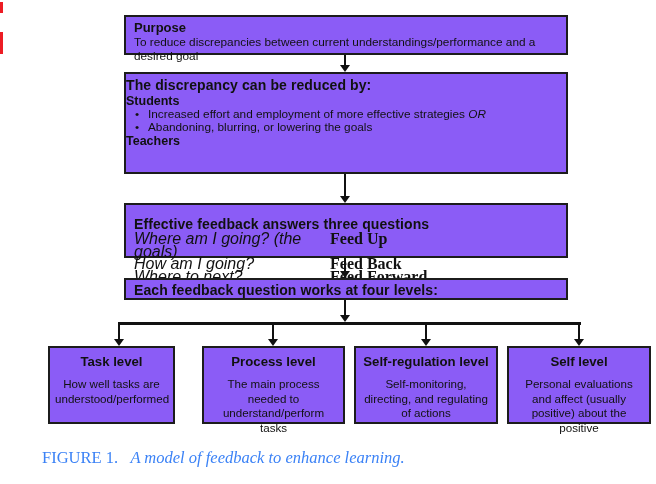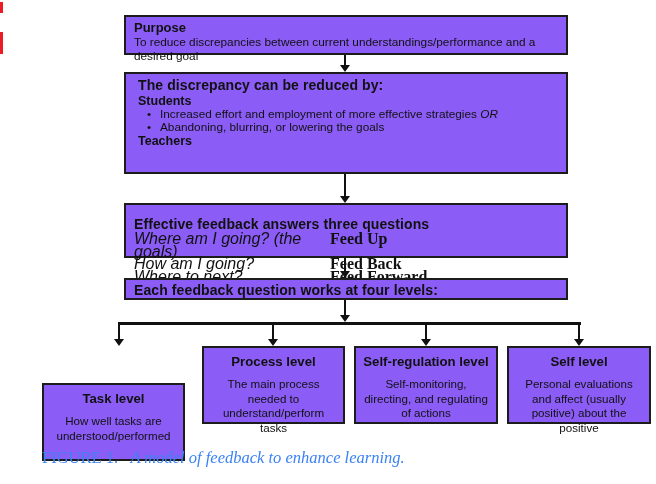--- a/index.html
+++ b/index.html
@@ -12,21 +12,21 @@
   .redmark-2 { top:32px; height:22px; }
 
   .box {
     position:absolute; border:2px solid #1c1c1c; background:#8b5cf6;
     box-sizing:border-box;
   }
   .box-purpose { left:124px; top:15px; width:444px; height:40px; padding:3px 8px 0; }
   .bt-sm { font-size:13px; font-weight:bold; line-height:15px; }
   .bb-sm { font-size:11.8px; line-height:14px; }
 
-  .box-discrepancy { left:124px; top:72px; width:444px; height:102px; padding:3px 12px 0; }
+  .box-discrepancy { left:124px; top:72px; width:444px; height:102px; padding:3px 0 0; }
   .bt-lg { font-size:14px; font-weight:bold; line-height:17px; letter-spacing:0.1px; }
   .subhead { font-size:12.5px; font-weight:bold; line-height:14px; }
   .bullets { margin:0; padding:0 0 0 22px; list-style:none; }
   .bullets li { position:relative; font-size:11.8px; line-height:12.8px; }
   .bullets li::before { content:"\2022"; position:absolute; left:-13px; }
   .bullets em { font-style:italic; }
 
   .box-questions { left:124px; top:203px; width:444px; height:55px; padding:11px 8px 0; }
   .qrow { display:flex; font-size:16px; line-height:12.6px; }
   .qrow .q { width:196px; font-style:italic; font-weight:normal; }
@@ -45,21 +45,21 @@
   .arrow-2 { left:340px; top:174px; height:29px; }
   .arrow-3 { left:340px; top:258px; height:20px; }
   .arrow-4 { left:340px; top:300px; height:22px; }
   .hline { position:absolute; left:118px; top:322px; width:463px; height:3px; background:#111; }
   .stub-1 { left:114px; top:324px; height:22px; }
   .stub-2 { left:268px; top:324px; height:22px; }
   .stub-3 { left:421px; top:324px; height:22px; }
   .stub-4 { left:574px; top:324px; height:22px; }
 
   .level-box { top:346px; height:78px; text-align:center; }
-  .lb-1 { left:42px;  width:143px;margin-top:37px; }
+  .lb-1 { left:48px;  width:127px; }
   .lb-2 { left:202px; width:143px; }
   .lb-3 { left:354px; width:144px; }
   .lb-4 { left:507px; width:144px; }
   .level-title { font-size:13.2px; font-weight:bold; margin-top:6px; line-height:15px; }
   .level-body  { font-size:11.6px; line-height:14.5px; margin-top:8px; padding:0 5px; }
 
   .caption {
     position:absolute; left:42px; top:448px;
     font-family:"Liberation Serif", serif; font-size:16.5px; color:#3b82f6;
   }

